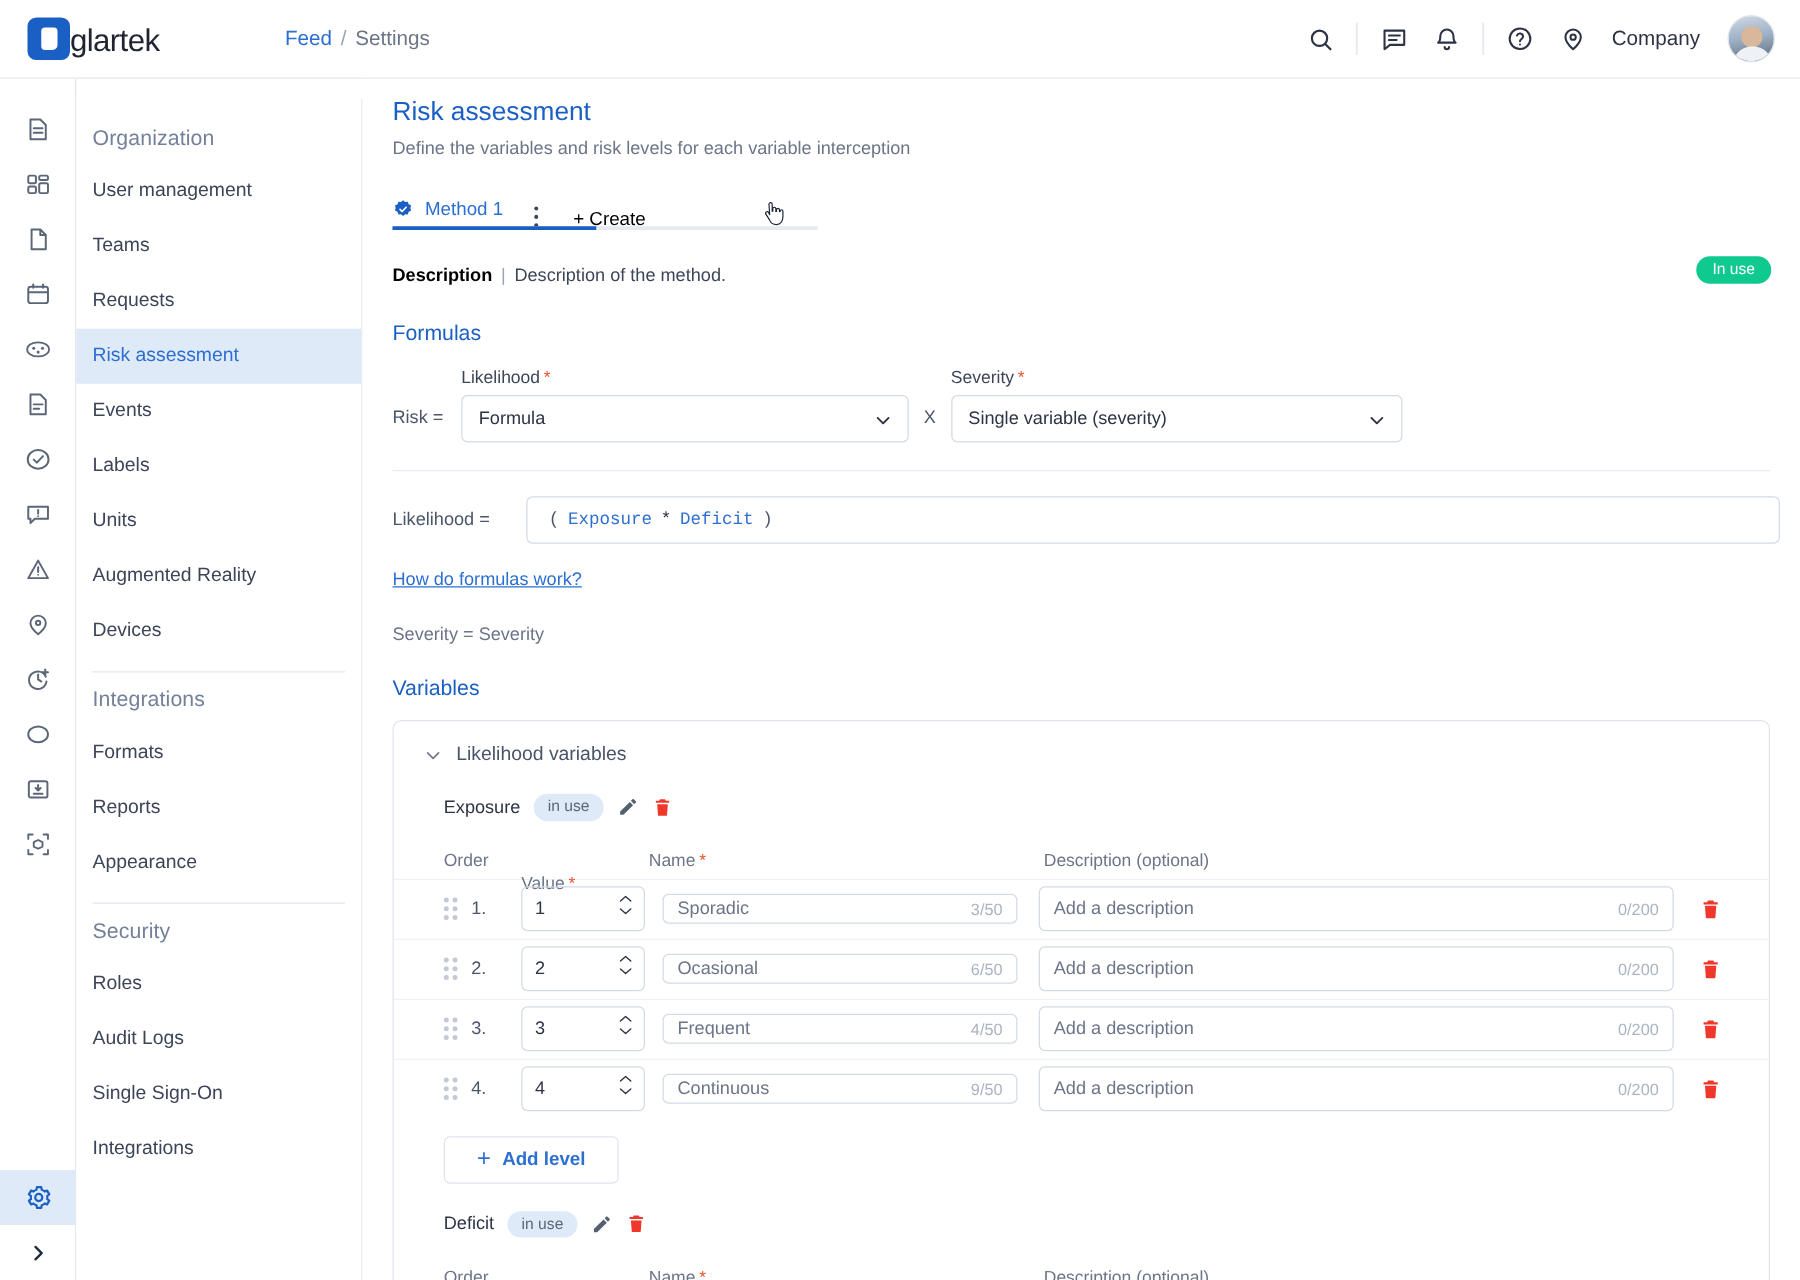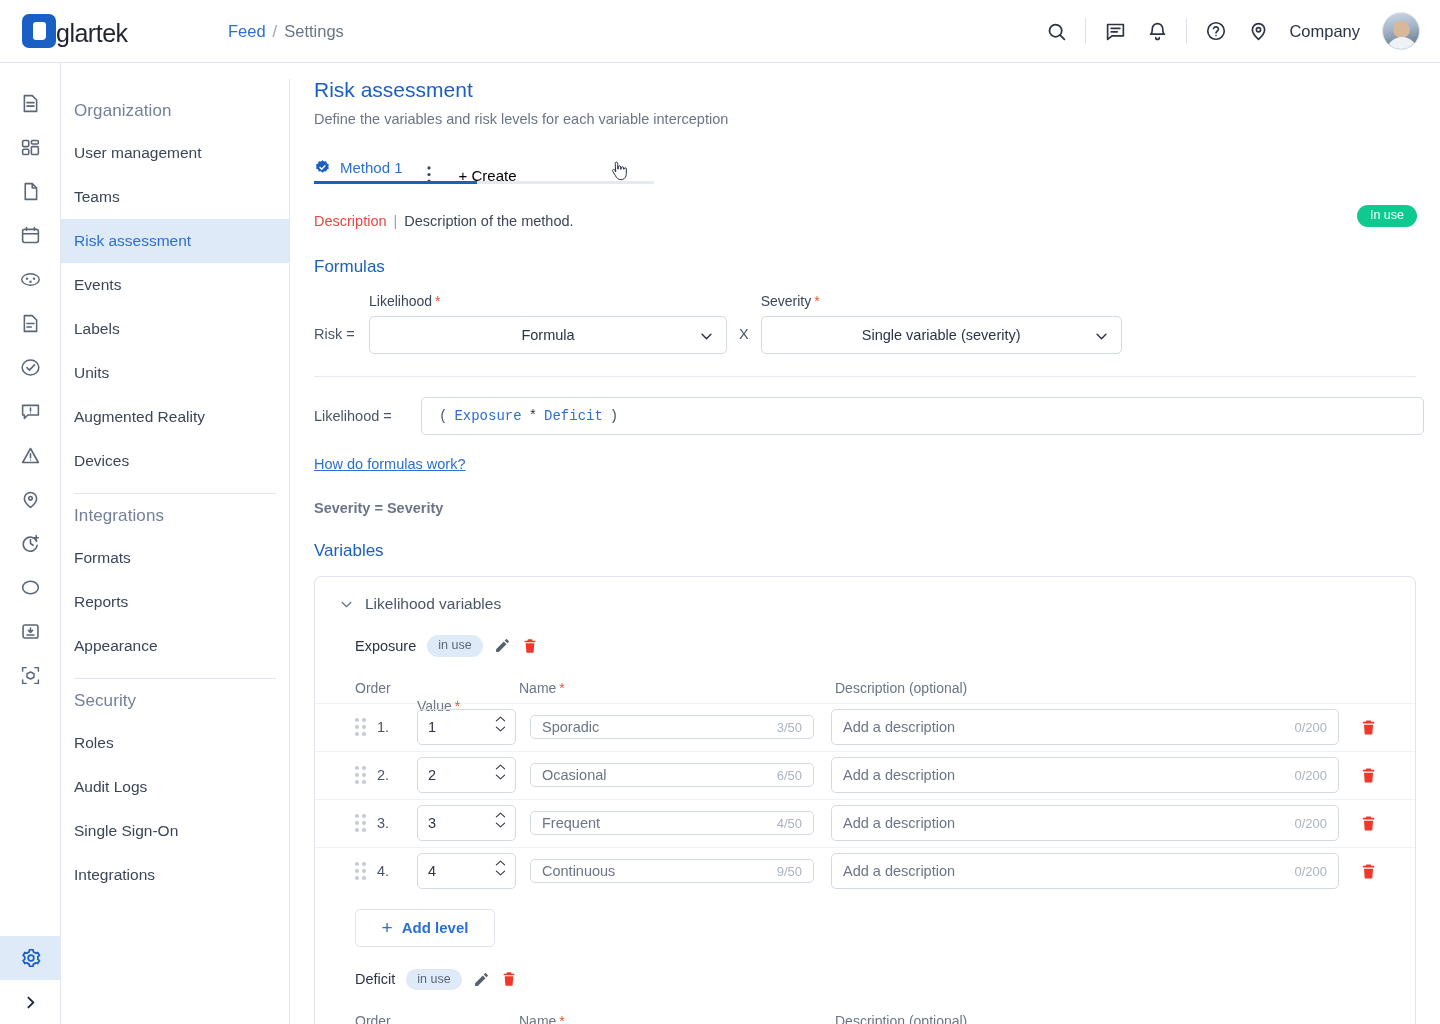--- a/index.html
+++ b/index.html
@@ -115,42 +115,41 @@
   .cursor {
     position: absolute; left: 296px; bottom: 1px; width: 18px; height: 22px;
     color: #1d2636;
   }
 
   
   .desc-row {
     margin: 26px 24px 0 24px; display: flex; align-items: center; font-size: 14.5px;
     position: relative; height: 22px;
   }
-  .desc-label { color: #ef4444; }
+  .desc-label { color: #000000; font-weight: bold; }
   .desc-pipe { color: #9aa3b2; margin: 0 7px; }
   .desc-text { color: #3c4558; }
   .inuse-pill {
     position: absolute; right: -1px; top: -5px; background: #0fc98f; color: #fff;
     font-size: 12.5px; border-radius: 11px; padding: 4px 13px 5px 13px; line-height: 1;
   }
 
   
   .sec-title { font-size: 17px; color: #1a5fc4; margin: 25px 0 0 24px; }
 
   
   .formula-row { display: flex; align-items: flex-end; margin: 16px 0 0 24px; gap: 0; }
   .risk-eq { font-size: 14.5px; color: #4a5568; margin-bottom: 12px; width: 55px; }
   .field-block { display: flex; flex-direction: column; }
   .field-label { font-size: 14px; color: #3c4558; margin-bottom: 7px; }
   .req { color: #e8552f; margin-left: 3px; }
   .select {
     height: 38px; border: 1px solid #d4dae4; border-radius: 5px; background: #fff;
     display: flex; align-items: center; padding: 0 13px; font-size: 14.5px; color: #2b3344;
     position: relative;
-    justify-content: center;
   }
   .select .chev { position: absolute; right: 12px; top: 12px; color: #2b3344; }
   .sel-likelihood { width: 358px; }
   .sel-severity { width: 361px; }
   .times { font-size: 14.5px; color: #4a5568; margin: 0 12px 12px 12px; }
 
   .hr { height: 1px; background: #e6eaf0; margin: 22px 24px 0 24px; }
 
   .likelihood-row { display: flex; align-items: center; margin: 20px 0 0 24px; }
   .lk-label { font-size: 14.5px; color: #4a5568; width: 107px; }
@@ -160,21 +159,21 @@
     font-family: "Liberation Mono", monospace; font-size: 14px;
   }
   .tok-paren { color: #4a5568; }
   .tok-var { color: #2c6fd1; }
   .tok-op { color: #2b3344; }
 
   .howlink {
     margin: 21px 0 0 24px; font-size: 14.5px; color: #2c6fd1; text-decoration: underline;
     display: inline-block;
   }
-  .severity-row { margin: 27px 0 0 24px; font-size: 14.5px; color: #6b7587; font-weight: bold; }
+  .severity-row { margin: 27px 0 0 24px; font-size: 14.5px; color: #6b7587; }
 
   
   .var-card {
     margin: 15px 24px 0 24px; border: 1px solid #dfe4ec; border-radius: 7px;
     padding: 18px 0 0 0;
   }
   .group-head {
     display: flex; align-items: center; gap: 11px; padding-left: 24px; font-size: 15.5px; color: #4a5568;
   }
   .group-chev { color: #6b7587; display: flex; }
@@ -401,20 +400,21 @@
             <path d="M9 5l7 7-7 7" stroke-linecap="round" stroke-linejoin="round"></path>
           </svg>
       </div>
     </div>
   </div>
 
   <div class="sidebar">
     <div class="side-group">Organization</div>
     <div class="side-item">User management</div>
     <div class="side-item">Teams</div>
+    <div class="side-item">Requests</div>
     <div class="side-item active">Risk assessment</div>
     <div class="side-item">Events</div>
     <div class="side-item">Labels</div>
     <div class="side-item">Units</div>
     <div class="side-item">Augmented Reality</div>
     <div class="side-item">Devices</div>
     <div class="side-divider"></div>
     <div class="side-group">Integrations</div>
     <div class="side-item">Formats</div>
     <div class="side-item">Reports</div>

